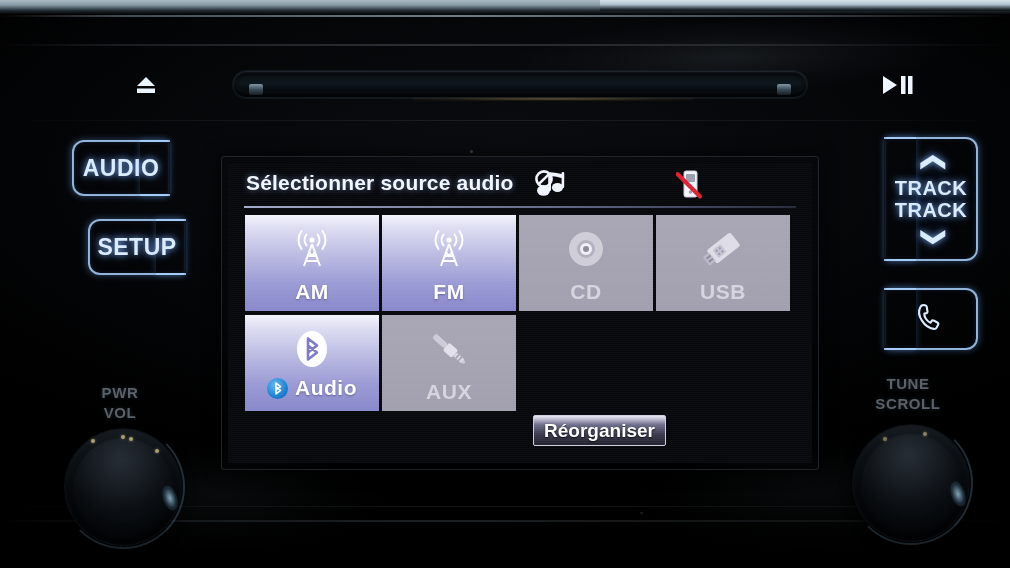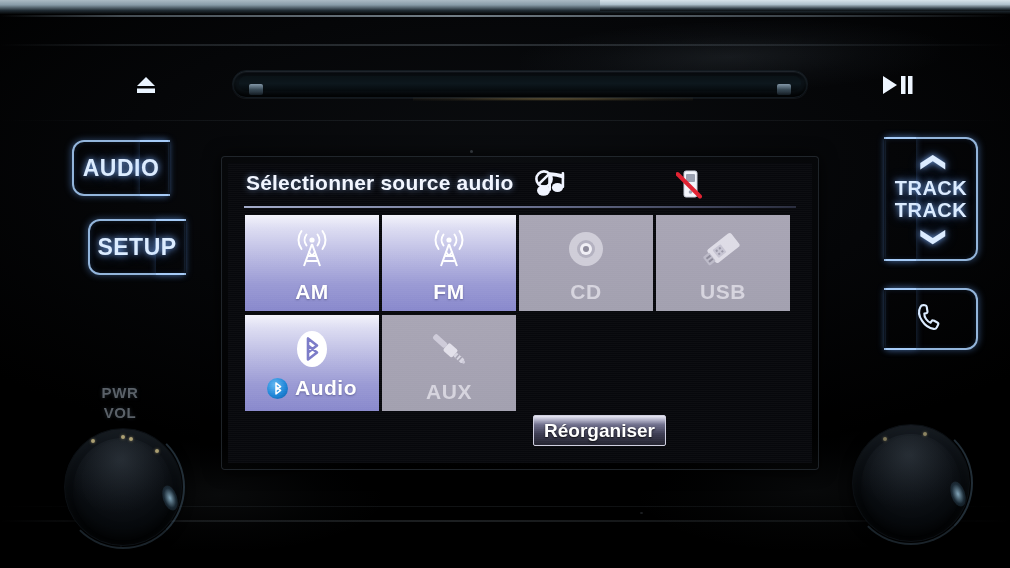--- a/index.html
+++ b/index.html
@@ -348,20 +348,22 @@
   <div id="knob-pwr-vol" class="knob">
     <div class="knob-rim"></div>
     <div class="knob-hi a"></div>
     <div class="knob-dot" style="left:26px;top:10px;"></div>
     <div class="knob-dot" style="left:56px;top:6px;"></div>
     <div class="knob-dot" style="left:64px;top:8px;"></div>
     <div class="knob-dot" style="left:90px;top:20px;"></div>
   </div>
 
   <div id="label-tune-scroll" class="knob-label">
+    <div>TUNE</div>
+    <div>SCROLL</div>
   </div>
   <div id="knob-tune-scroll" class="knob">
     <div class="knob-rim"></div>
     <div class="knob-hi a"></div>
     <div class="knob-dot" style="left:30px;top:12px;opacity:.7"></div>
     <div class="knob-dot" style="left:70px;top:7px;opacity:.8"></div>
   </div>
 
   <div id="lcd-screen">
 

